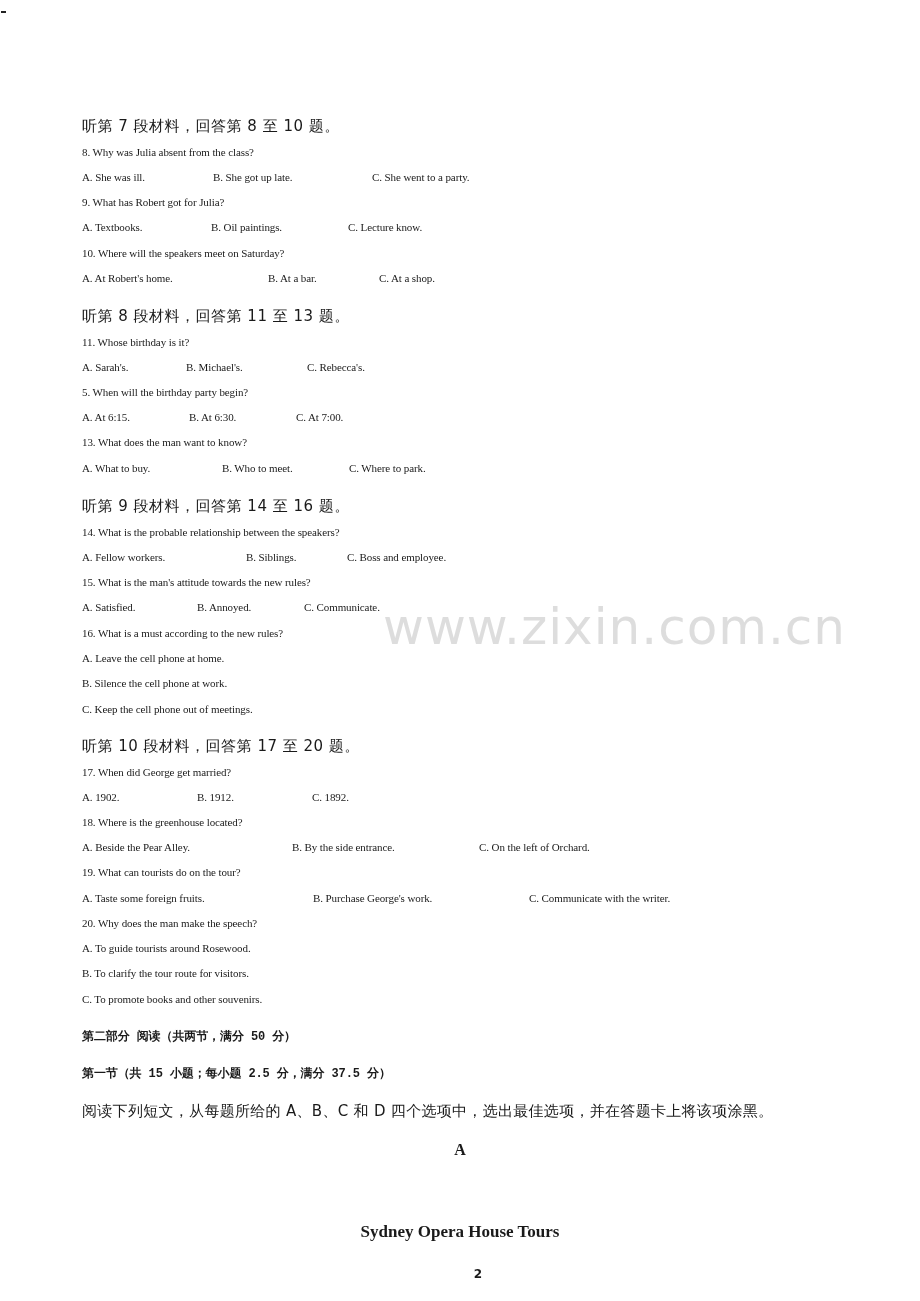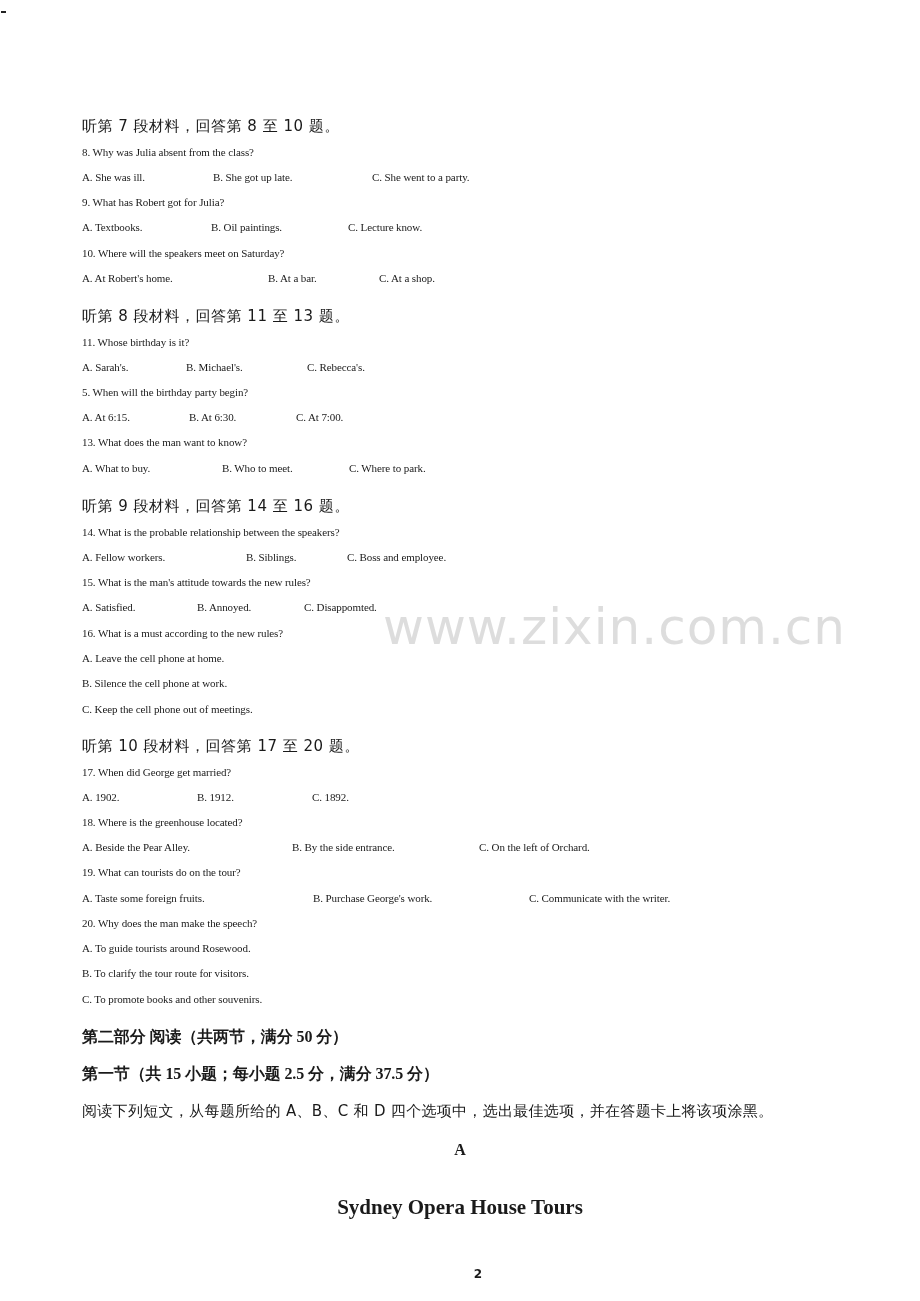--- a/index.html
+++ b/index.html
@@ -37,39 +37,39 @@
       line-height: 20px;
       letter-spacing: -0.1px;
     }
     .line.cn {
       font-family: "DejaVu Sans", sans-serif;
       font-size: 15px;
       letter-spacing: 0.5px;
     }
     .opt { display: inline-block; }
     .heading-bold {
-      font-family: Liberation Serif, serif;
+      font-family: Liberation Mono, monospace;
       font-weight: bold;
-      font-size: 16px;
+      font-size: 12px;
     }
     .instruction {
       font-family: "DejaVu Sans", sans-serif;
       font-size: 15px;
       letter-spacing: 0.3px;
     }
     .center-title {
       position: absolute;
       left: 0;
       width: 920px;
       text-align: center;
       font-family: "Liberation Serif", serif;
       font-weight: bold;
     }
     .passage-letter { font-size: 16px; top: 1141px; }
-    .passage-title { font-size: 21px; top: 1195px; }
+    .passage-title { font-size: 17px; top: 1222px; }
     .page-number {
       position: absolute;
       left: 0;
       width: 956px;
       text-align: center;
       top: 1267px;
       font-family: "DejaVu Sans", sans-serif;
       font-weight: bold;
       font-size: 12px;
     }
@@ -120,21 +120,21 @@
     <span class="opt" style="width:140px">A. What to buy.</span><span class="opt" style="width:127px">B. Who to meet.</span><span class="opt">C. Where to park.</span>
   </div>
 
   <div class="line cn" style="top:380px">听第 9 段材料，回答第 14 至 16 题。</div>
   <div class="line" style="top:406px">14. What is the probable relationship between the speakers?</div>
   <div class="line" style="top:431px">
     <span class="opt" style="width:164px">A. Fellow workers.</span><span class="opt" style="width:101px">B. Siblings.</span><span class="opt">C. Boss and employee.</span>
   </div>
   <div class="line" style="top:456px">15. What is the man's attitude towards the new rules?</div>
   <div class="line" style="top:481px">
-    <span class="opt" style="width:115px">A. Satisfied.</span><span class="opt" style="width:107px">B. Annoyed.</span><span class="opt">C. Disappomted.</span>
+    <span class="opt" style="width:115px">A. Satisfied.</span><span class="opt" style="width:107px">B. Annoyed.</span><span class="opt">C. Communicate.</span>
   </div>
   <div class="line" style="top:507px">16. What is a must according to the new rules?</div>
   <div class="line" style="top:532px">A. Leave the cell phone at home.</div>
   <div class="line" style="top:557px">B. Silence the cell phone at work.</div>
   <div class="line" style="top:583px">C. Keep the cell phone out of meetings.</div>
 
   <div class="line cn" style="top:620px">听第 10 段材料，回答第 17 至 20 题。</div>
   <div class="line" style="top:646px">17. When did George get married?</div>
   <div class="line" style="top:671px">
     <span class="opt" style="width:115px">A. 1902.</span><span class="opt" style="width:115px">B. 1912.</span><span class="opt">C. 1892.</span>

